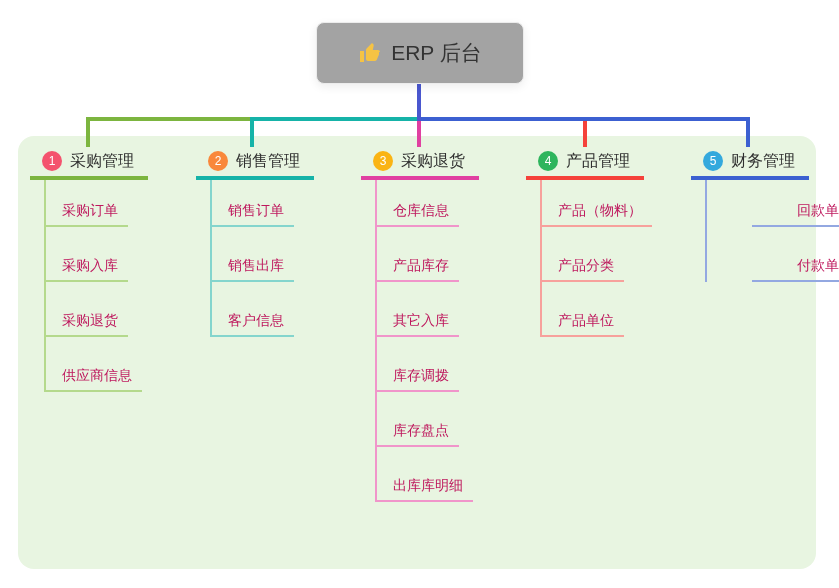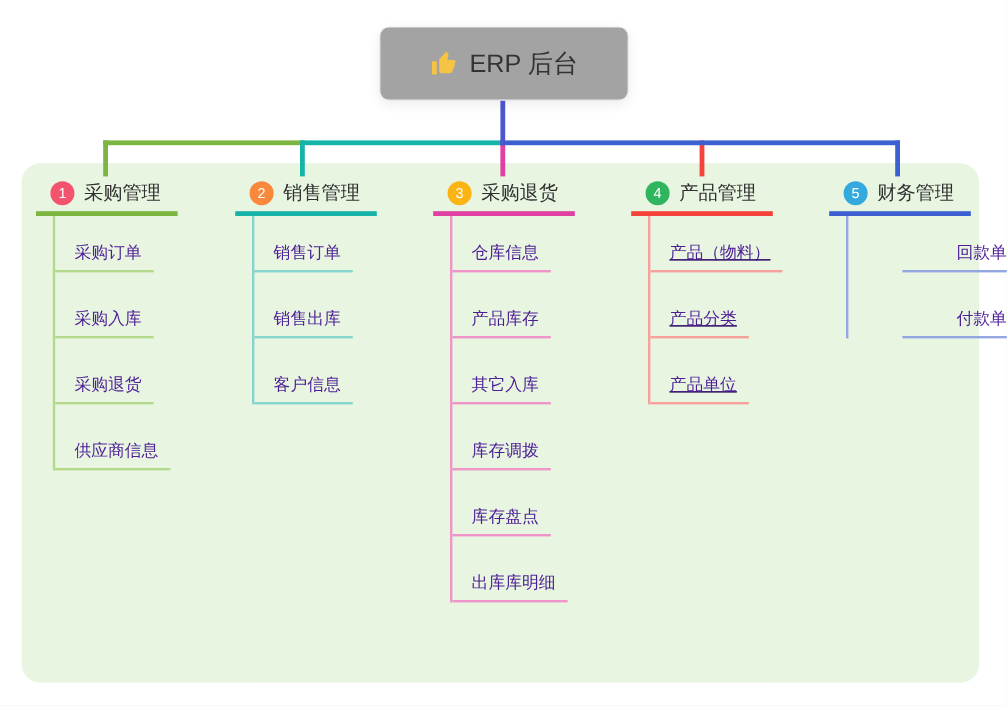--- a/index.html
+++ b/index.html
@@ -41,34 +41,34 @@
   .badge{
     width:20px;height:20px;border-radius:50%;flex:0 0 20px;
     display:flex;align-items:center;justify-content:center;
     color:#fff;font-size:12px;line-height:1;
   }
   .children{margin-left:14px;border-left:2px solid #ccc;}
   .child{
     height:55px;display:flex;align-items:flex-end;
     padding:0 10px 5px 16px;border-bottom:2px solid #ccc;
     width:fit-content;min-width:72px;white-space:nowrap;
-    font-size:14px;color:#4c1d95;box-sizing:border-box;
+    font-size:14px;color:#be185d;box-sizing:border-box;
   }
   .child:first-child{height:47px;}
   .b1 .branch-header{border-color:#7cb53f;}
   .b1 .children,.b1 .child{border-color:#b4d98c;}
   .b1 .badge{background:#f4536e;}
   .b2 .branch-header{border-color:#16b3a8;}
   .b2 .children,.b2 .child{border-color:#84d5cd;}
   .b2 .badge{background:#f9883b;}
   .b3 .branch-header{border-color:#e040a1;}
   .b3 .children,.b3 .child{border-color:#f095ca;}
   .b3 .badge{background:#fab414;}
   .b4 .branch-header{border-color:#f5423b;}
-  .b4 .children,.b4 .child{border-color:#f7a19c;text-decoration:underline;}
+  .b4 .children,.b4 .child{border-color:#f7a19c;}
   .b4 .badge{background:#2eb55d;}
   .b5 .branch-header{border-color:#3c60d1;}
   .b5 .children,.b5 .child{border-color:#93a8e1;padding-left:45px;}
   .b5 .badge{background:#34a9dd;}
   .p1{left:30px;} .p2{left:196px;} .p3{left:361px;} .p4{left:526px;} .p5{left:691px;}
 </style>
 </head>
 <body>
 
 <div class="panel"></div>

